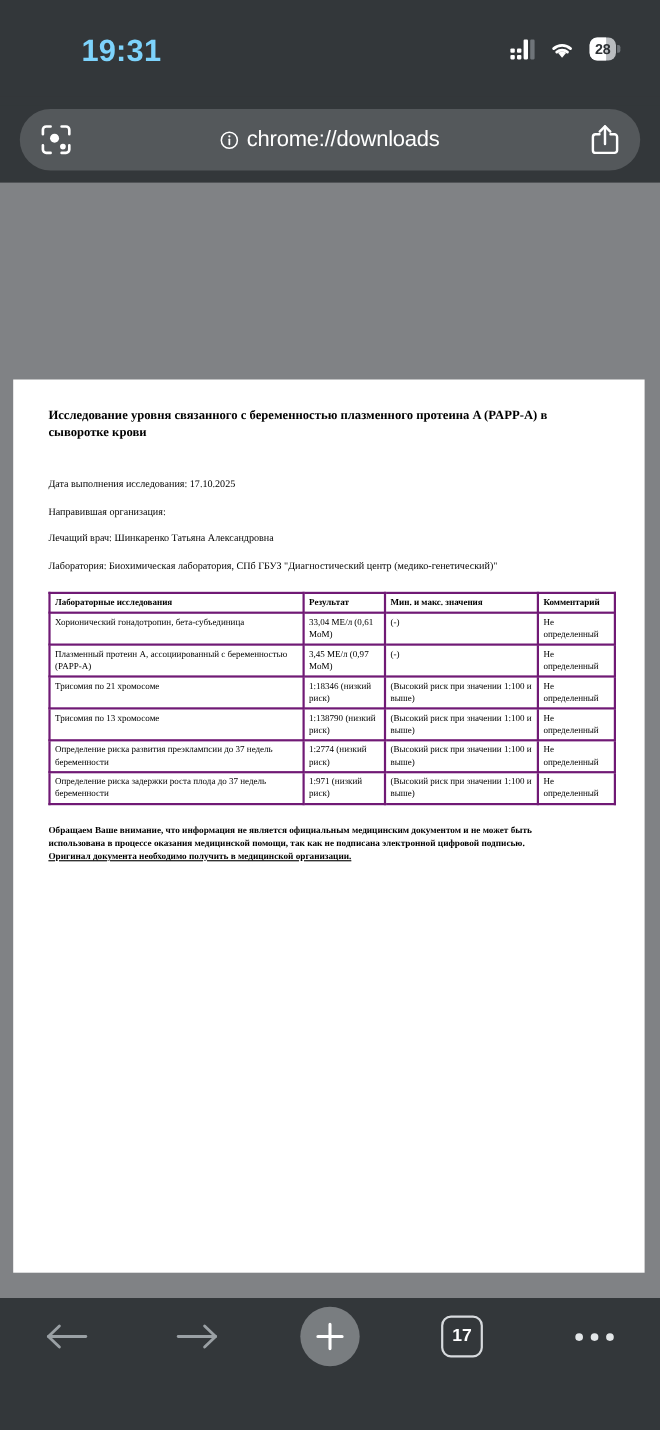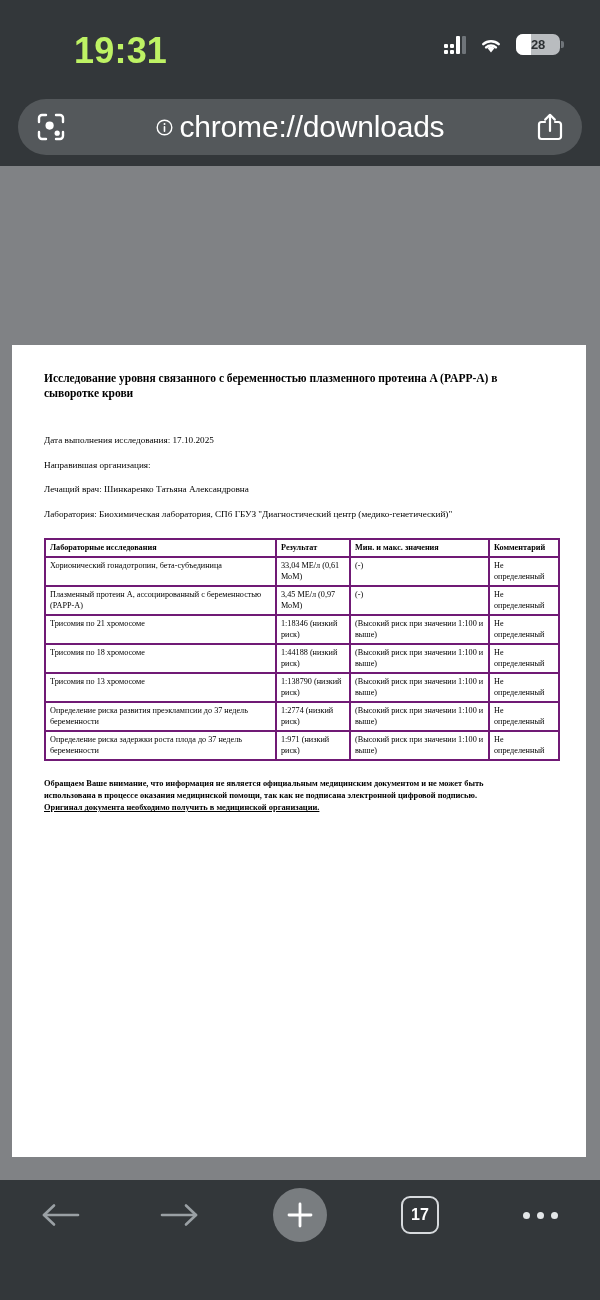--- a/index.html
+++ b/index.html
@@ -12,36 +12,36 @@
   #app { position: relative; width: 600px; height: 1300px; }
 
   
   .status-bar {
     position: absolute; top: 0; left: 0;
     width: 600px; height: 88px;
     background: #33373a;
   }
   .status-time {
     position: absolute; left: 74px; top: 30px;
-    color: #bef264; font-size: 36px; font-weight: 600;
+    color: #7dd3fc; font-size: 28px; font-weight: 600;
     letter-spacing: 0.2px;
   }
   .status-icons {
     position: absolute; right: 40px; top: 34px;
     display: flex; align-items: center; gap: 13px;
   }
   .signal-bars { display: flex; align-items: flex-end; gap: 2px; height: 18px; }
   .signal-col { display: flex; flex-direction: column; justify-content: flex-end; gap: 2px; }
   .sq { width: 4px; height: 4px; background: #ffffff; border-radius: 1px; }
   .bar-tall { width: 4px; background: #ffffff; border-radius: 1px; }
   .bar-tall.dim { background: #6f7479; }
   .wifi-ic { width: 24px; height: 18px; }
   .battery {
     position: relative;
-    width: 44px; height: 21px; border-radius: 7px;
+    width: 24px; height: 21px; border-radius: 7px;
     background: #b9bcbf;
     display: flex; align-items: center; justify-content: center;
   }
   .battery .lvl {
     position: absolute; left: 0; top: 0; bottom: 0;
     width: 15px; background: #ffffff;
     border-top-left-radius: 7px; border-bottom-left-radius: 7px;
   }
   .battery .pct {
     position: relative; color: #2c3033; font-size: 13px;
@@ -67,21 +67,21 @@
   .lens-btn {
     width: 54px; height: 56px;
     display: flex; align-items: center; justify-content: center;
     flex: 0 0 auto; margin-left: 6px;
   }
   .omni-center {
     flex: 1 1 auto; display: flex; align-items: center;
     justify-content: center; gap: 7px; min-width: 0;
   }
   .omni-url {
-    color: #ffffff; font-size: 30px; font-weight: 400;
+    color: #ffffff; font-size: 20px; font-weight: 400;
     letter-spacing: -0.2px; white-space: nowrap;
   }
   .share-btn {
     width: 56px; height: 56px; flex: 0 0 auto;
     display: flex; align-items: center; justify-content: center;
     margin-right: 4px;
   }
 
   
   .content-area {
@@ -279,26 +279,20 @@
           <td>(-)</td>
           <td>Не определенный</td>
         </tr>
         <tr>
           <td>Трисомия по 21 хромосоме</td>
           <td>1:18346 (низкий риск)</td>
           <td>(Высокий риск при значении 1:100 и выше)</td>
           <td>Не определенный</td>
         </tr>
         <tr>
-          <td>Трисомия по 18 хромосоме</td>
-          <td>1:44188 (низкий риск)</td>
-          <td>(Высокий риск при значении 1:100 и выше)</td>
-          <td>Не определенный</td>
-        </tr>
-        <tr>
           <td>Трисомия по 13 хромосоме</td>
           <td>1:138790 (низкий риск)</td>
           <td>(Высокий риск при значении 1:100 и выше)</td>
           <td>Не определенный</td>
         </tr>
         <tr>
           <td>Определение риска развития преэклампсии до 37 недель беременности</td>
           <td>1:2774 (низкий риск)</td>
           <td>(Высокий риск при значении 1:100 и выше)</td>
           <td>Не определенный</td>

